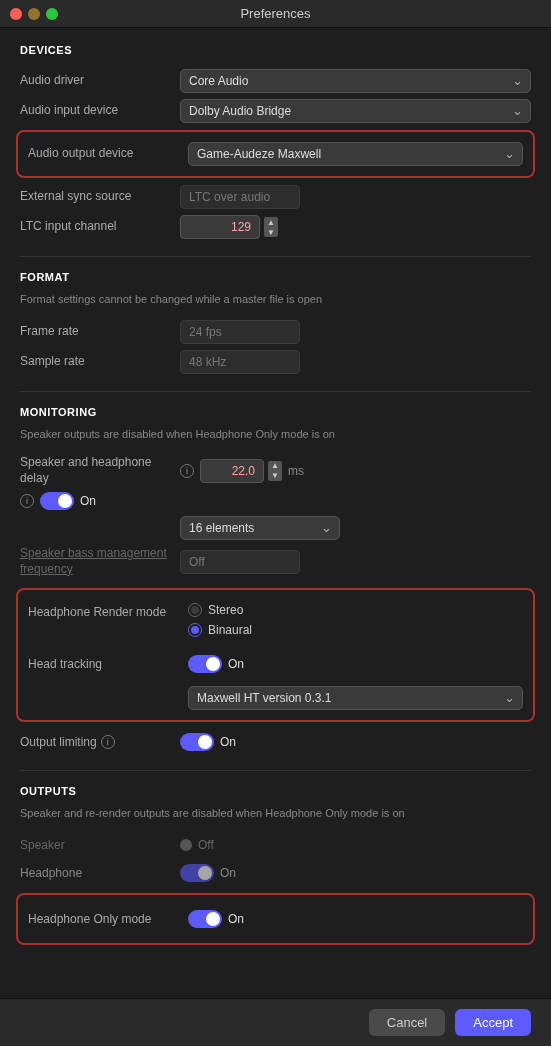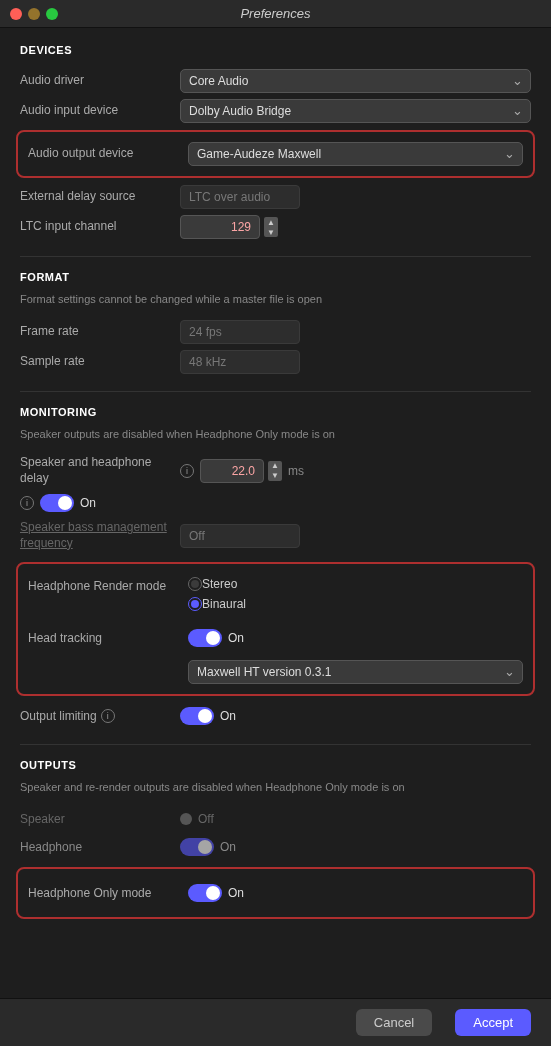--- a/index.html
+++ b/index.html
@@ -25,21 +25,21 @@
       position: absolute;
       left: 10px;
       display: flex;
       gap: 6px;
       align-items: center;
     }
     .tl { width: 12px; height: 12px; border-radius: 50%; }
     .tl-close { background: #ff5f57; }
     .tl-min { background: #febc2e; opacity: 0.5; }
     .tl-max { background: #28c840; }
-    .title { font-size: 13px; color: #ccc; font-weight: 500; font-style: italic; }
+    .title { font-size: 13px; color: #ccc; font-weight: 500; }
 
     .content {
       padding: 16px 20px;
       height: calc(1046px - 28px - 48px);
       overflow-y: auto;
     }
     .content::-webkit-scrollbar { width: 6px; }
     .content::-webkit-scrollbar-track { background: #1e1e1e; }
     .content::-webkit-scrollbar-thumb { background: #555; border-radius: 3px; }
 
@@ -149,20 +149,21 @@
       font-size: 12px;
     }
 
     .radio-group {
       display: flex;
       flex-direction: column;
       gap: 6px;
     }
     .radio-item {
       display: flex;
+      gap: 6px;
       cursor: pointer;
     }
     .radio-circle {
       width: 14px;
       height: 14px;
       border-radius: 50%;
       border: 1.5px solid #666;
       display: flex;
       align-items: center;
       justify-content: center;
@@ -239,21 +240,21 @@
 
     .footer {
       position: fixed;
       bottom: 0;
       width: 551px;
       background: #2a2a2a;
       border-top: 1px solid #111;
       display: flex;
       justify-content: flex-end;
       align-items: center;
-      gap: 23px;
+      gap: 10px;
       padding: 10px 20px;
       height: 48px;
     }
     .btn {
       padding: 6px 18px;
       border-radius: 6px;
       font-size: 13px;
       cursor: pointer;
       border: none;
     }
@@ -317,21 +318,21 @@
     <div class="row-control">
       <div class="select-wrapper">
         <select class="select-box">
           <option>Game-Audeze Maxwell</option>
         </select>
       </div>
     </div>
   </div>
 
   <div class="row">
-    <div class="row-label">External delay source</div>
+    <div class="row-label">External sync source</div>
     <div class="row-control">
       <input class="input-readonly" type="text" readonly="" value="LTC over audio" style="">
     </div>
   </div>
 
   <div class="row">
     <div class="row-label">LTC input channel</div>
     <div class="row-control">
       <div class="spinner-wrapper">
         <input class="input-number" type="text" value="129" style="">
@@ -384,20 +385,27 @@
     </div>
   </div>
 
   <div class="row" style="flex-wrap:wrap;">
     <div class="row-control">
       <span class="info-icon">i</span>
       <div class="toggle on">
         <div class="knob"></div>
       </div>
       <span class="toggle-label">On</span>
+    </div>
+    <div style="width:100%;padding-left:160px;margin-top:6px;">
+      <div class="select-wrapper" style="width:160px;">
+        <select class="select-box">
+          <option>16 elements</option>
+        </select>
+      </div>
     </div>
   </div>
 
   <div class="row">
     <div class="row-label" style="color:#666;text-decoration:underline;">Speaker bass management frequency</div>
     <div class="row-control">
       <input class="input-readonly" type="text" readonly="" value="Off" style="">
     </div>
   </div>
 

